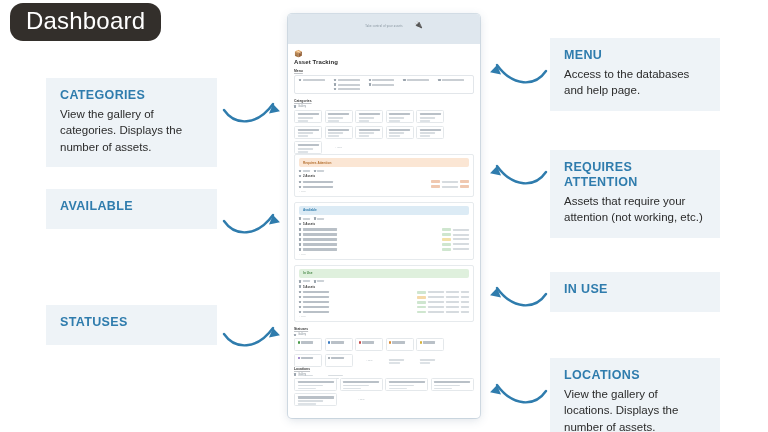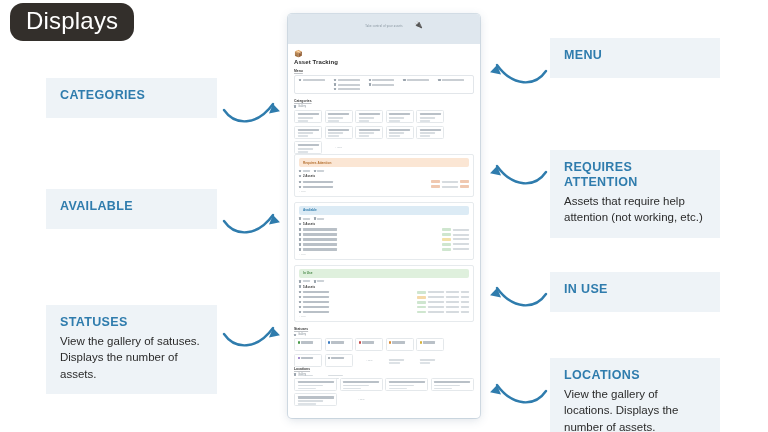--- a/index.html
+++ b/index.html
@@ -125,43 +125,44 @@
   .row .pill{height:2.6px;border-radius:.8px;}
   .row .meta{height:2px;background:#d6dbdf;border-radius:.4px;}
   .mk-new{font-size:2.4px;color:#c3c9ce;margin-top:1.5px;}
 
   .sec-card{border:.5px solid #e6eaed;border-radius:2px;padding:3px 4px;margin-bottom:5px;}
 </style>
 </head>
 <body>
 
 <div class="badge">
-  <span>Displays</span>
+  <span>Dashboard</span>
 </div>
 
 <div class="card" id="card-categories">
   <p class="ttl">CATEGORIES</p>
+  <p class="desc">View the gallery of categories. Displays the number of assets.</p>
 </div>
 
 <div class="card" id="card-available">
   <p class="ttl">AVAILABLE</p>
 </div>
 
 <div class="card" id="card-statuses">
   <p class="ttl">STATUSES</p>
-  <p class="desc">View the gallery of satuses. Displays the number of assets.</p>
 </div>
 
 <div class="card" id="card-menu">
   <p class="ttl">MENU</p>
+  <p class="desc">Access to the databases and help page.</p>
 </div>
 
 <div class="card" id="card-attention">
   <p class="ttl">REQUIRES ATTENTION</p>
-  <p class="desc">Assets that require help attention (not working, etc.)</p>
+  <p class="desc">Assets that require your attention (not working, etc.)</p>
 </div>
 
 <div class="card" id="card-inuse">
   <p class="ttl">IN USE</p>
 </div>
 
 <div class="card" id="card-locations">
   <p class="ttl">LOCATIONS</p>
   <p class="desc">View the gallery of locations. Displays the number of assets.</p>
 </div>

